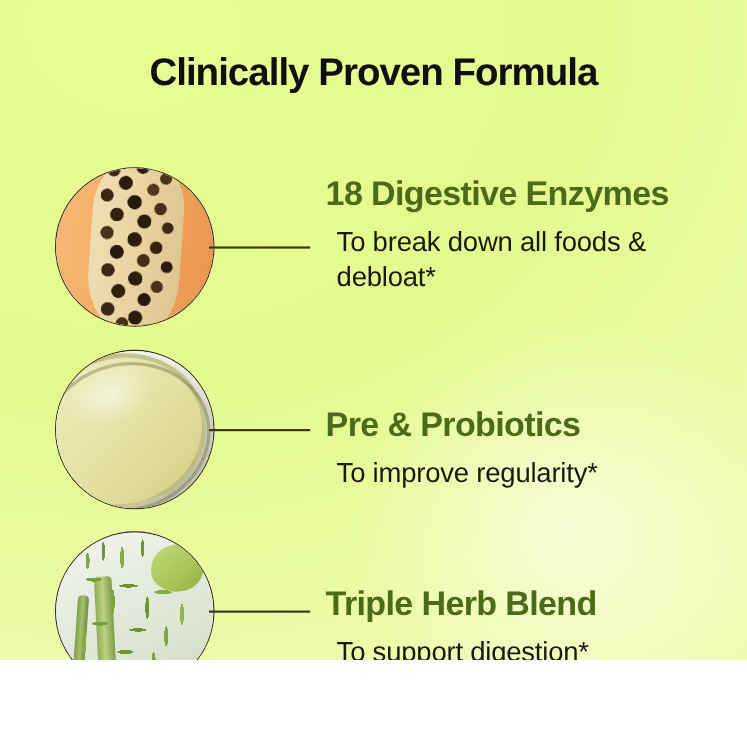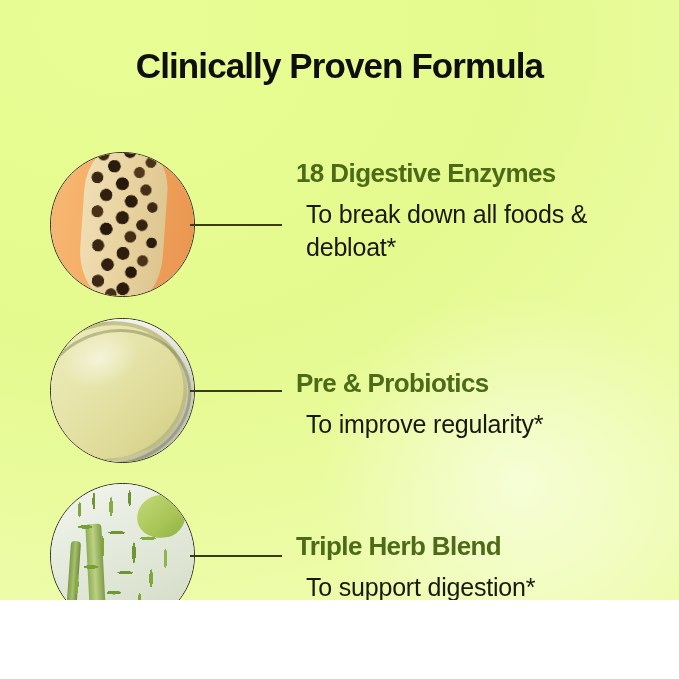--- a/index.html
+++ b/index.html
@@ -245,21 +245,21 @@
     position: absolute;
     left: 296px;
     top: 0;
     width: 360px;
   }
   .feature-1 .feature-text { top: 6px; }
   .feature-2 .feature-text { top: 50px; }
   .feature-3 .feature-text { top: 48px; }
 
   .feature-title {
-    font-size: 26px;
+    font-size: 31px;
     font-weight: 700;
     color: #4c6a17;
     letter-spacing: -0.6px;
     line-height: 1.16;
     margin: 0 0 2px 0;
   }
   .feature-sub {
     font-size: 25px;
     font-weight: 400;
     color: #19190f;

